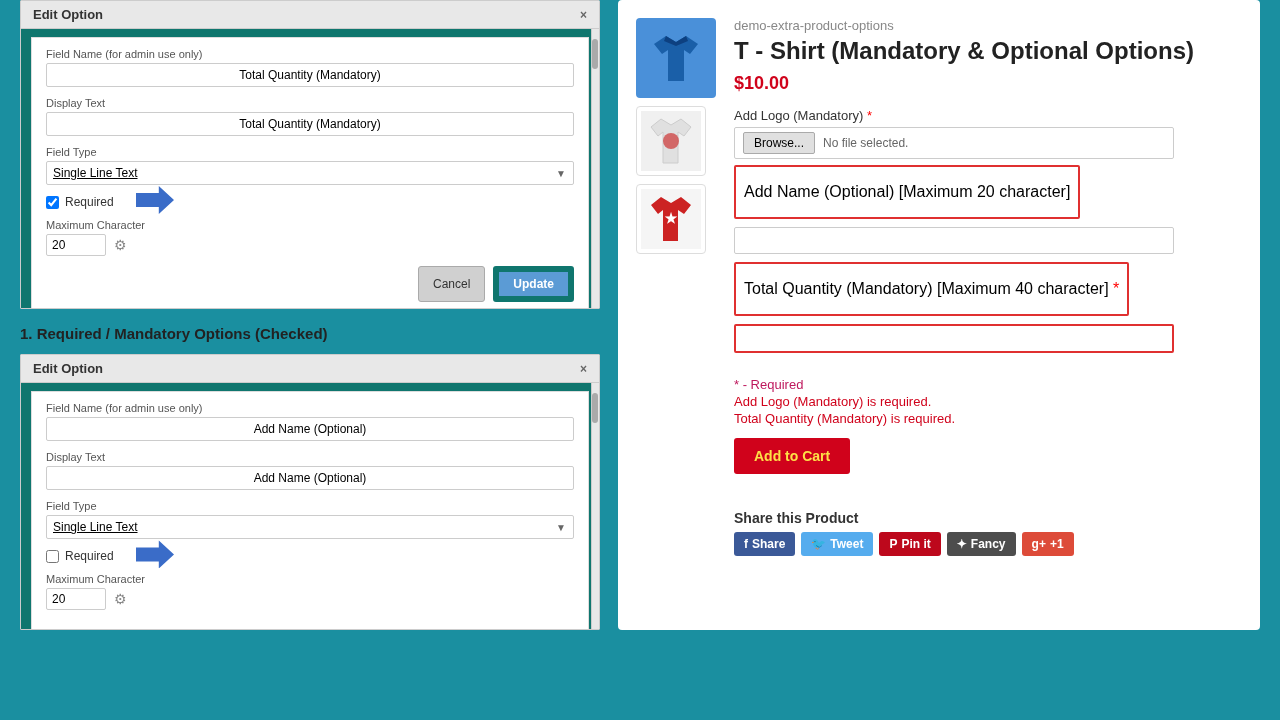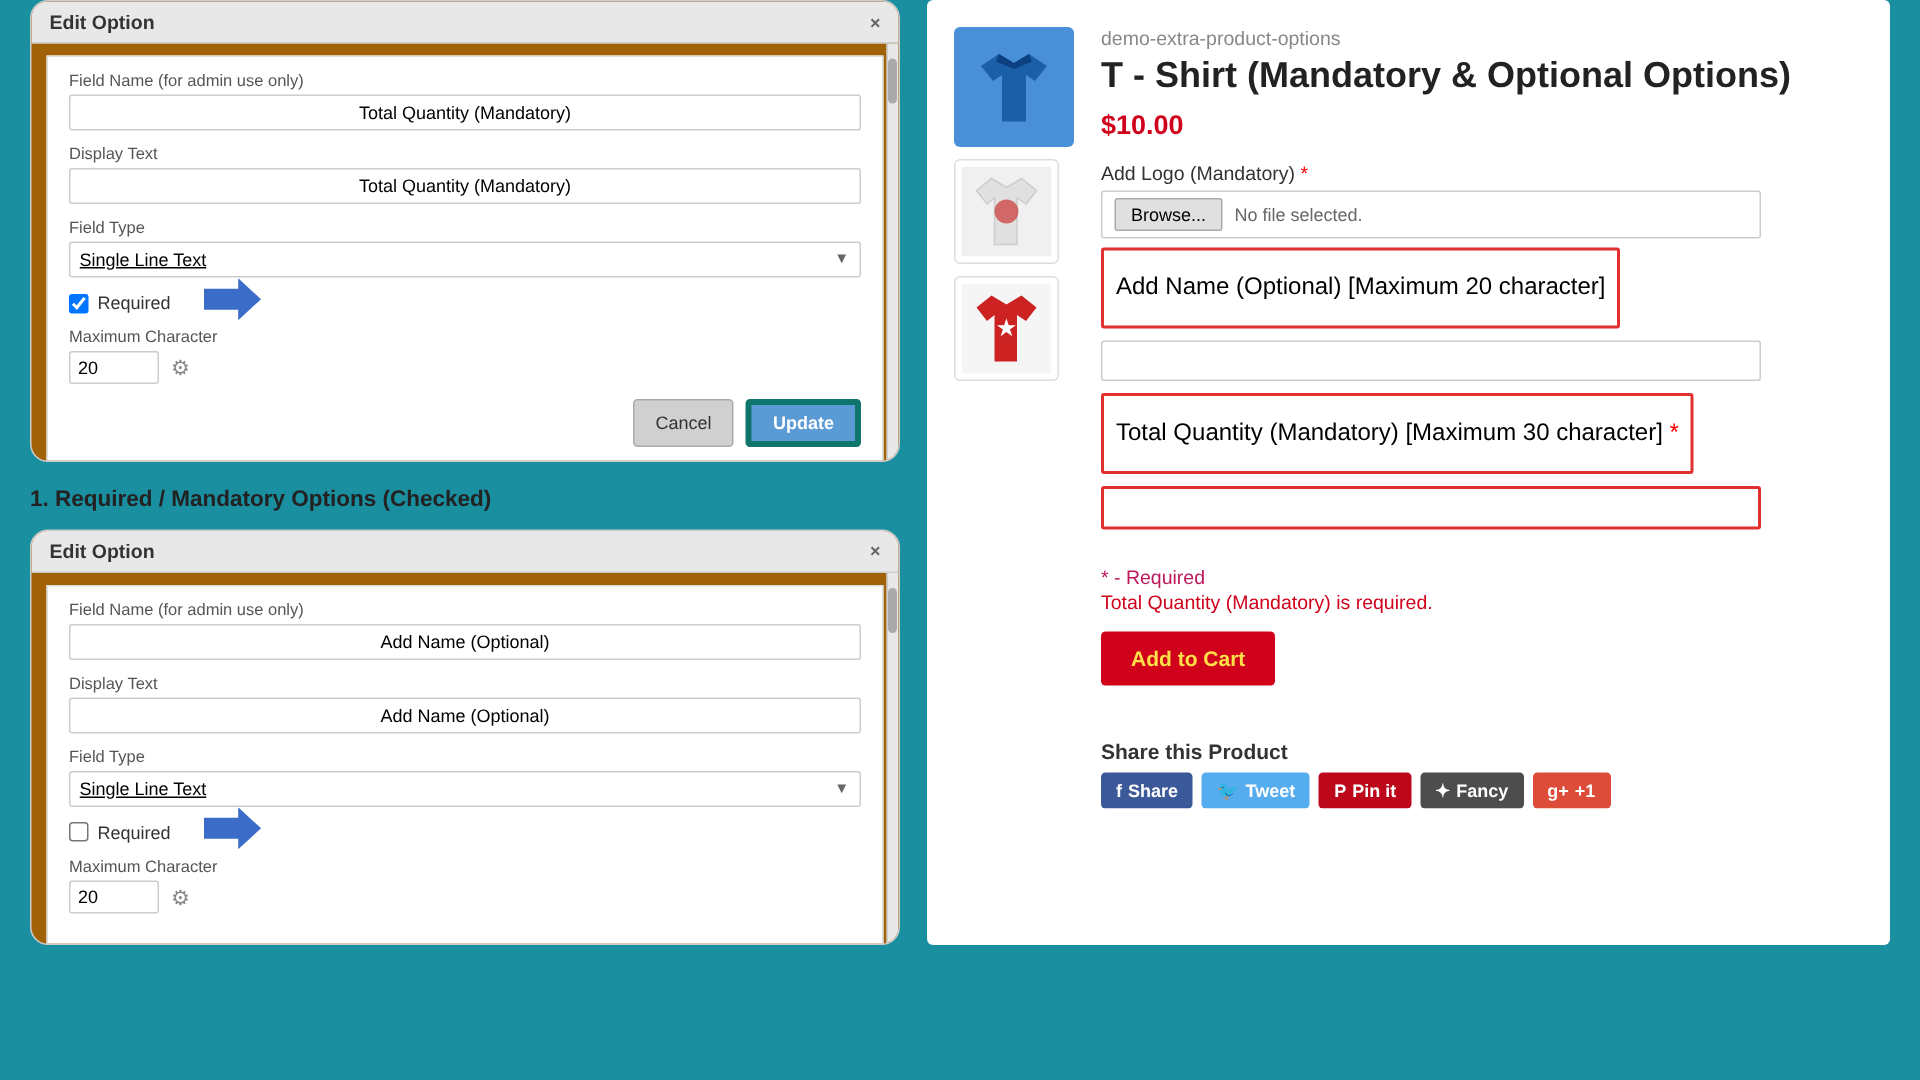--- a/index.html
+++ b/index.html
@@ -27,23 +27,23 @@
     }
     
     .left-panel {
       display: flex;
       flex-direction: column;
       gap: 12px;
       width: 580px;
       flex-shrink: 0;
     }
     .edit-option-box {
-      background: #a16207;
+      background: #0f766e;
       border: 1px solid #ccc;
-      border-radius: 12px;
+      border-radius: 1px;
       padding: 0;
       overflow: hidden;
       position: relative;
     }
     .edit-option-header {
       background: #e8e8e8;
       border-bottom: 1px solid #ccc;
       padding: 6px 12px;
       font-size: 13px;
       font-weight: bold;
@@ -159,21 +159,21 @@
       background: #d0d0d0;
       border: 1px solid #aaa;
       padding: 5px 14px;
       font-size: 12px;
       border-radius: 3px;
       cursor: pointer;
       color: #333;
     }
     .btn-update {
       background: #5b9bd5;
-      border: 4px solid #0f766e;
+      border: 6px solid #0f766e;
       padding: 5px 14px;
       font-size: 12px;
       border-radius: 3px;
       cursor: pointer;
       color: white;
       font-weight: bold;
     }
     .section-label {
       font-size: 15px;
       font-weight: bold;
@@ -519,27 +519,28 @@
           <div style="margin-bottom:4px;">
             <span class="label-highlighted">
               <span>Add Name (Optional) [Maximum 20 character]</span>
             </span>
           </div>
           <input type="text" class="text-input-field" style="display: block; margin-bottom: 8px;">
 
           
           <div style="margin-bottom:4px;">
             <span class="label-highlighted">
-              <span>Total Quantity (Mandatory) [Maximum 30 character]</span>
+              <span>Total Quantity (Mandatory) [Maximum 40 character]</span>
               <span style="color:red;"> *</span>
             </span>
           </div>
           <input type="text" class="text-input-field field-highlighted" style="display: block; margin-bottom: 8px;">
 
           <div class="required-note">* - Required</div>
+          <div class="error-msg">Add Logo (Mandatory) is required.</div>
           <div class="error-msg">Total Quantity (Mandatory) is required.</div>
 
           <button class="add-to-cart-btn">Add to Cart</button>
 
           <div class="share-section">
             <div class="share-title">Share this Product</div>
             <div class="share-buttons">
               <button class="share-btn share-fb">
                 <span>f</span>
                 <span>Share</span>

